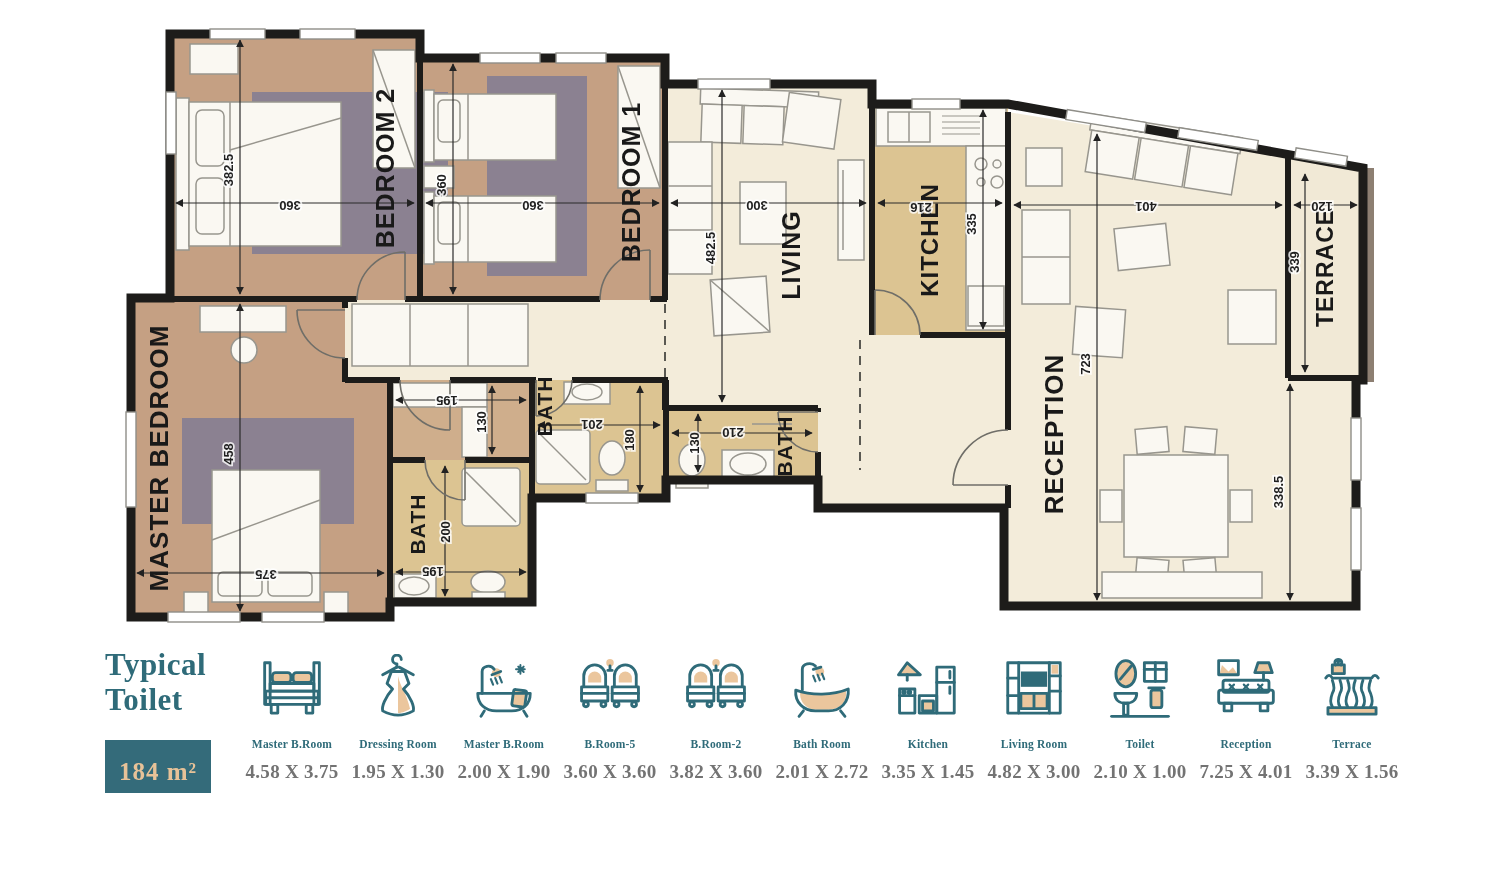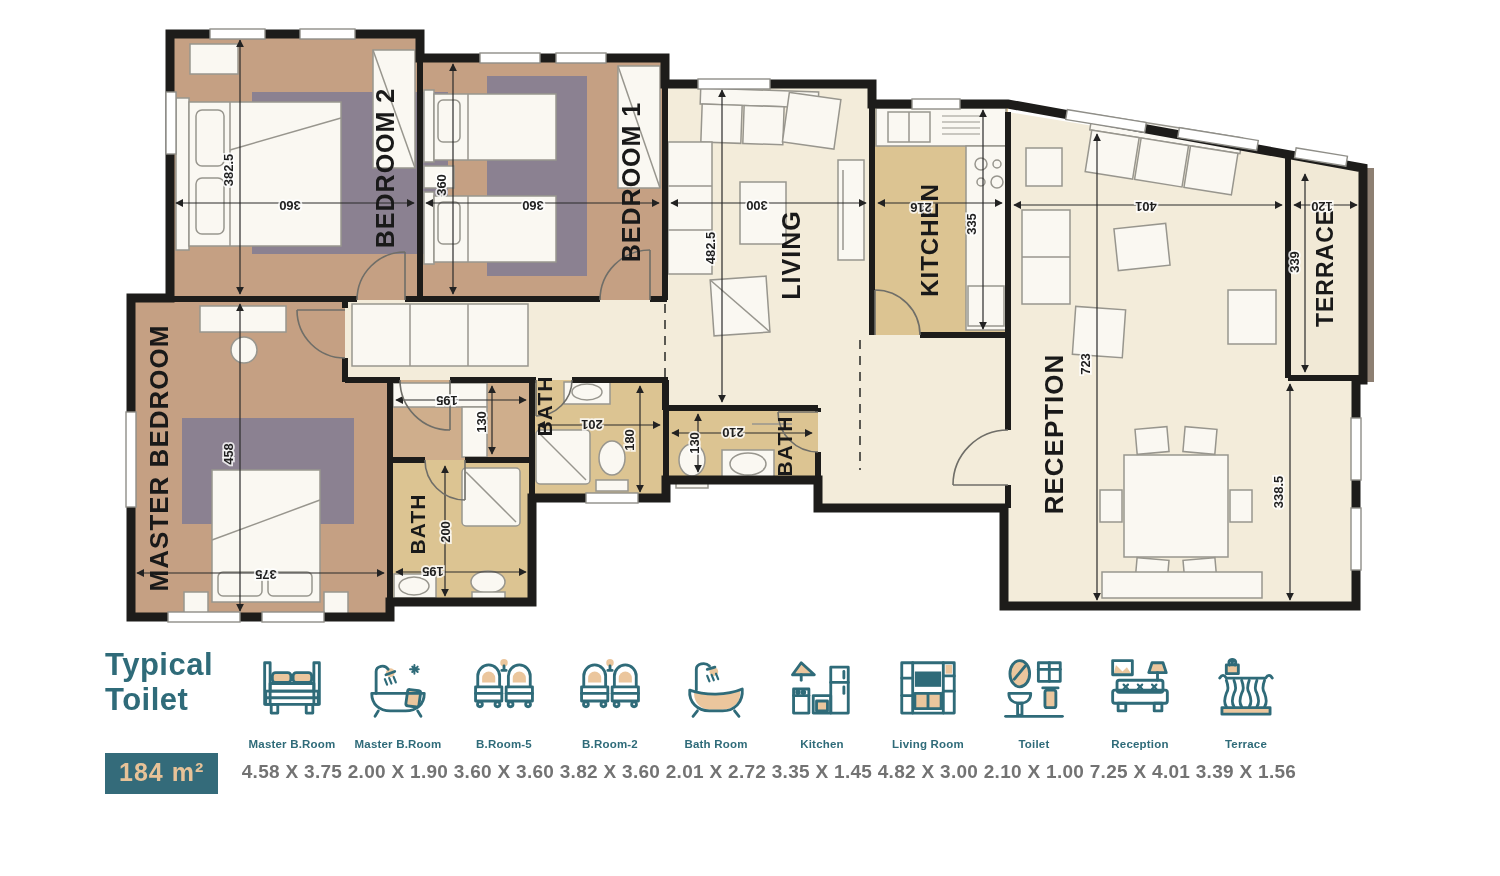--- a/index.html
+++ b/index.html
@@ -2,25 +2,25 @@
 <html><head>
 <meta charset="utf-8">
 <style>
   html,body{margin:0;padding:0;}
   body{width:1500px;height:876px;background:#ffffff;font-family:"Liberation Sans",sans-serif;position:relative;overflow:hidden;}
   .plan-wrap{position:absolute;top:0;left:0;width:1500px;height:630px;}
   svg text{user-select:none;}
   .room-label{font-family:"Liberation Sans",sans-serif;font-weight:700;fill:#191919;letter-spacing:1px;}
   .dim{font-family:"Liberation Sans",sans-serif;font-weight:700;font-size:13px;fill:#1f1f1f;
        paint-order:stroke;stroke:rgba(255,255,255,.8);stroke-width:3.5px;}
-  .footer{position:absolute;left:0;top:630px;width:1224px;height:246px;display:flex;align-items:flex-start;}
+  .footer{position:absolute;left:0;top:630px;width:1224px;height:246px;display:flex;align-items:flex-start;font-family:Liberation Serif, serif;}
   .title-block{width:132px;margin-left:105px;padding-top:18px;flex:none;}
   .title-line{font-size:31px;line-height:1.12;font-weight:600;color:#2f6b79;letter-spacing:.5px;}
-  .area-badge{display:inline-block;margin-top:36px;background:#346b7a;color:#e7c298;
-      font-weight:700;font-size:25px;padding:5px 14px 7px 14px;letter-spacing:1px;}
+  .area-badge{display:inline-block;margin-top:23px;background:#346b7a;color:#e7c298;
+      font-weight:700;font-size:25px;padding:18px 14px 7px 14px;letter-spacing:1px;}
   .legend{flex:1;display:flex;padding-top:10px;margin-left:2px;}
   .legend-item{width:106px;flex:none;text-align:center;}
   .legend-icon{height:84px;display:flex;align-items:flex-end;justify-content:center;}
   .legend-name{margin-top:14px;font-size:11.5px;font-weight:700;color:#2f6b79;letter-spacing:.2px;}
   .legend-size{margin-top:11px;font-size:19px;font-weight:700;color:#737373;letter-spacing:.3px;}
   .ic{stroke:#2f6b79;stroke-width:2.6;fill:none;stroke-linecap:round;stroke-linejoin:round;}
   .ic-fill{fill:#2f6b79;stroke:none;}
   .tan{fill:#ebc69d;stroke:none;}
 </style>
 </head>
@@ -393,20 +393,34 @@
               <rect x="45" y="46" width="6" height="8"></rect>
           <rect x="14" y="17" width="17" height="9" rx="3"></rect>
               <rect x="33" y="17" width="17" height="9" rx="3"></rect>
             </g>
         </svg>
       </div>
       <div class="legend-name">Master B.Room</div>
       <div class="legend-size">4.58 X 3.75</div>
     </div>
 
+    <div class="legend-item">
+      <div class="legend-icon">
+        <svg width="70" height="70" viewBox="0 0 64 64">
+          <path class="tan" d="M32,20 C34,30 40,36 43,50 C39,53 34,54 32,54 Z"></path>
+          <g class="ic">
+              <path d="M35,5 a4,4 0 1 0 -4,4 v3"></path>
+              <path d="M18,19 L31,12 M46,19 L33,12"></path>
+          <path d="M26,16 L38,16 L42,27 L37,32 C44,40 47,48 46,52 C37,57 27,57 18,52 C17,48 20,40 27,32 L22,27 Z"></path>
+            </g>
+        </svg>
+      </div>
+      <div class="legend-name">Dressing Room</div>
+      <div class="legend-size">1.95 X 1.30</div>
+    </div>
 
     <div class="legend-item">
       <div class="legend-icon">
         <svg width="70" height="70" viewBox="0 0 64 64">
           <rect class="tan" x="40" y="33" width="12" height="15" rx="2" transform="rotate(8 46 40)"></rect>
           <circle class="tan" cx="25" cy="17" r="4"></circle>
           <g class="ic">
               <path d="M12,36 V16 c0,-5 8,-7 11,-2"></path>
               <path d="M21,19 l8,-3"></path>
           <path d="M24,22 l2,5 M28,21 l2,5 M20,23 l2,5" stroke-width="2"></path>

